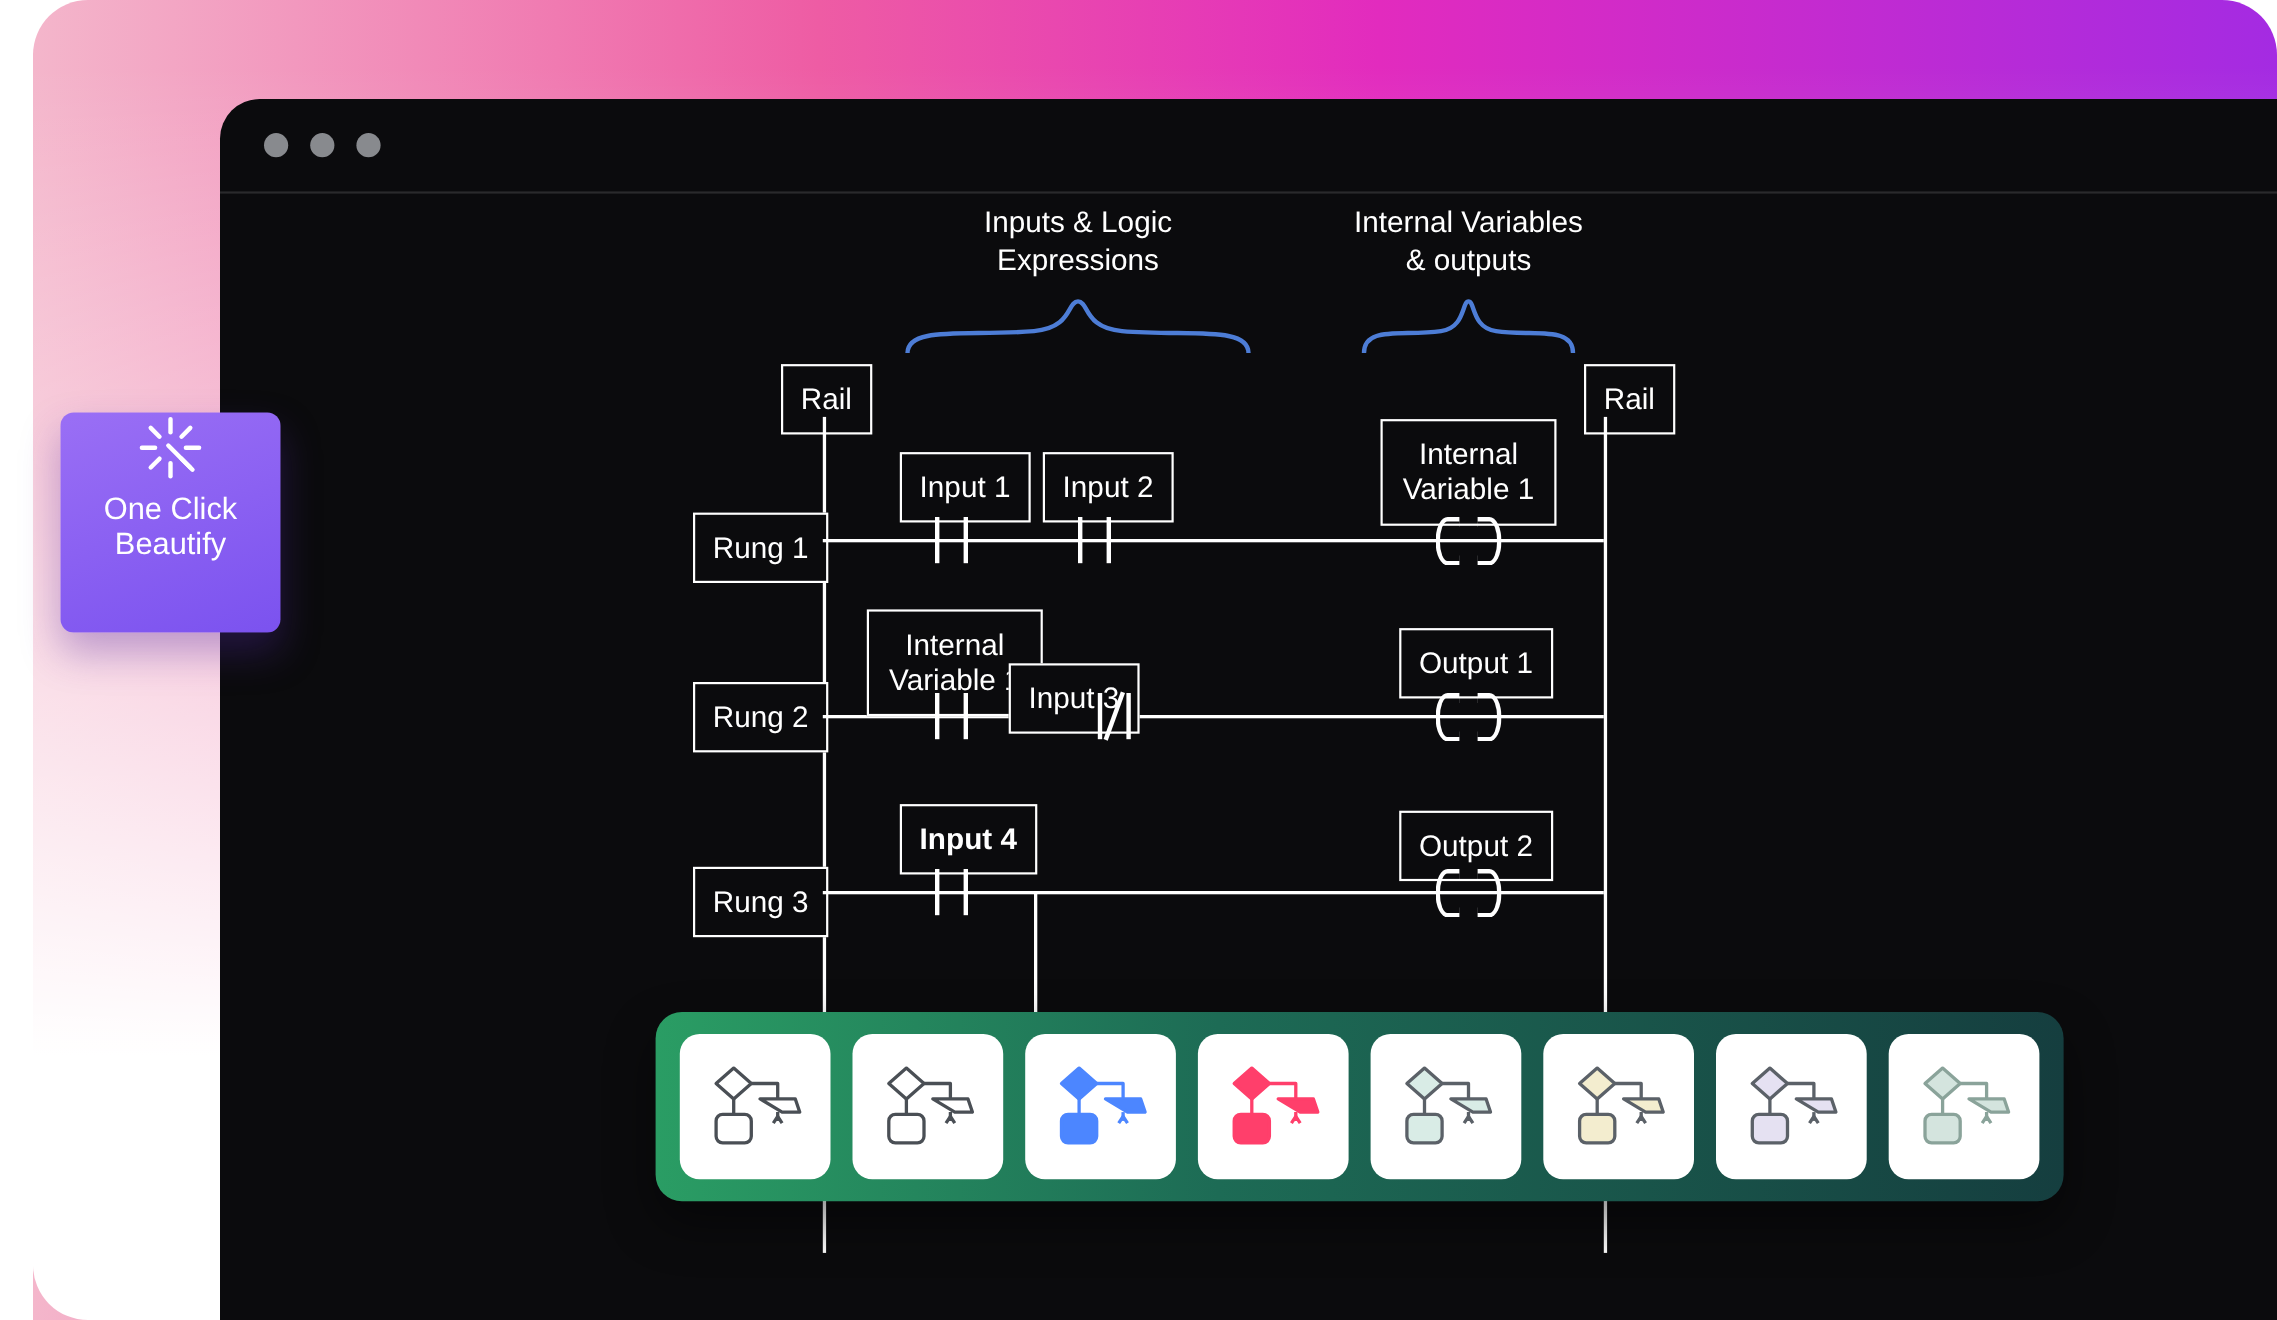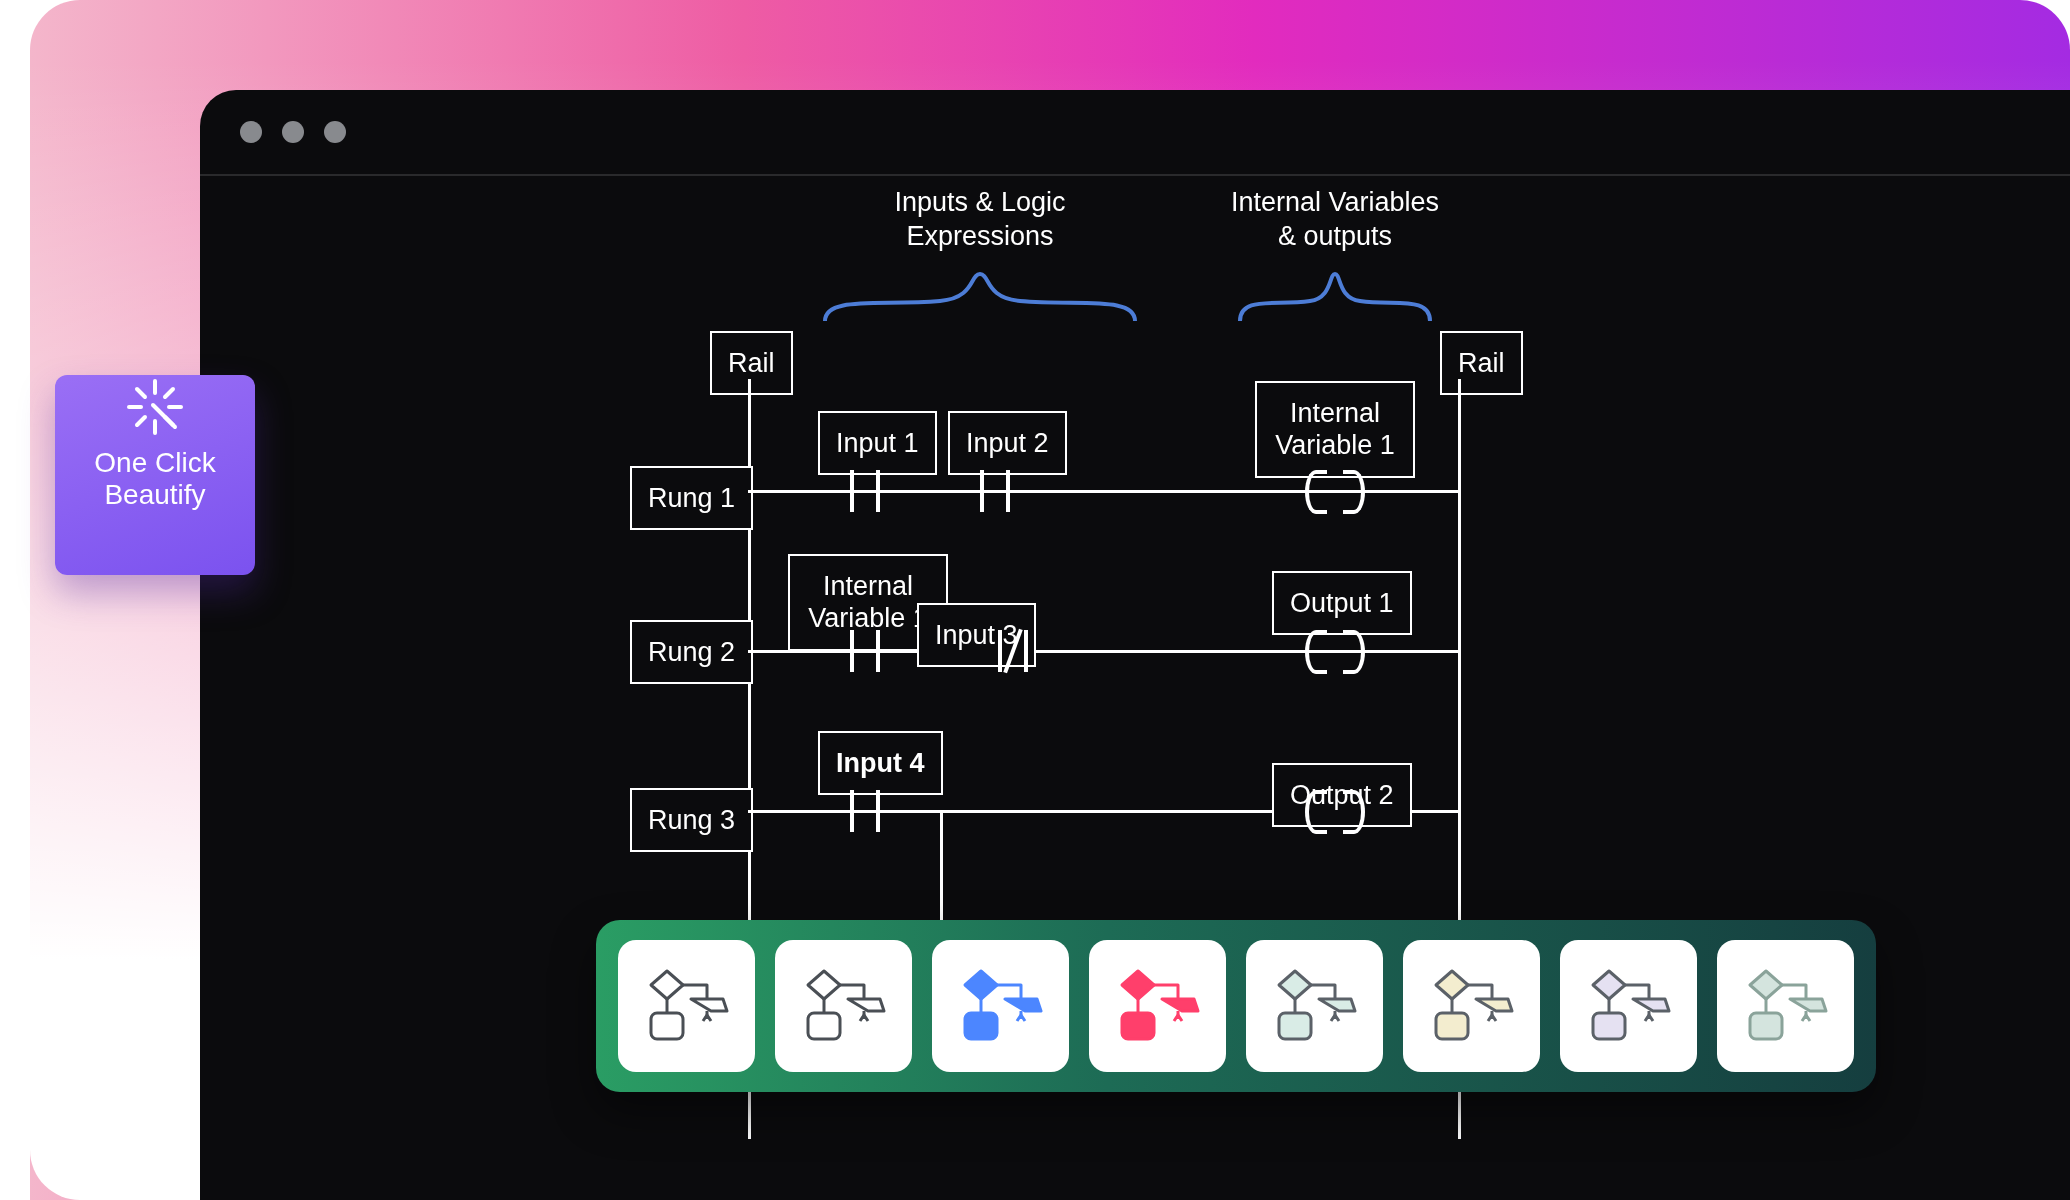--- a/index.html
+++ b/index.html
@@ -174,21 +174,21 @@
 
       <div class="box" style="left:430px; top:612px;">Rung 3</div>
       <div class="hline" style="left:548px; top:634px; width:710px;"></div>
 
       <div class="box" style="left:618px; top:555px;font-weight:bold;">Input 4</div>
       <div class="contact" style="left:640px; top:614px;">
           <div class="bar l"></div>
           <div class="bar r"></div>
         </div>
 
-      <div class="box" style="left:1072px; top:587px;">Output 2</div>
+      <div class="box" style="left:1072px; top:561px;">Output 2</div>
       <div class="coil" style="left:1105px; top:614px;">
           <div class="paren l"></div>
           <div class="paren r"></div>
         </div>
 
       <div class="vline" style="left:740px; top:634px; height:170px;"></div>
       <div class="hline" style="left:548px; top:800px; width:95px;"></div>
       <div class="contact" style="left:640px; top:782px;">
           <div class="bar l"></div>
           <div class="bar r"></div>

